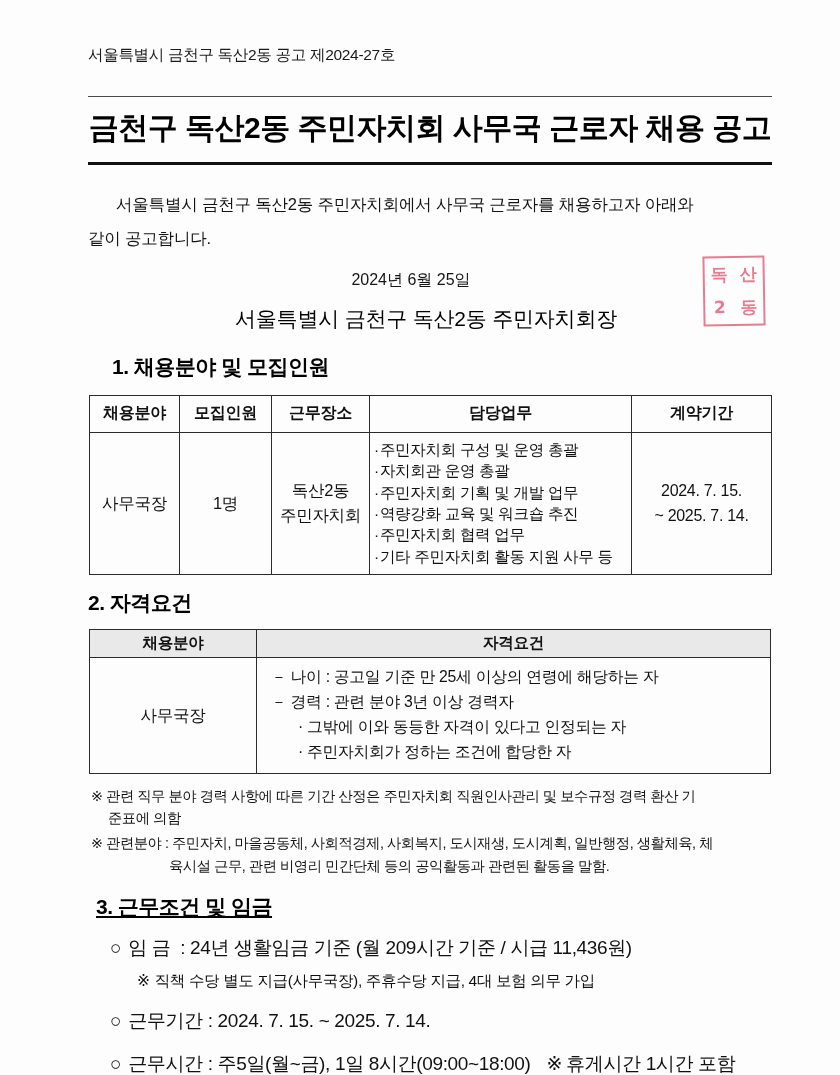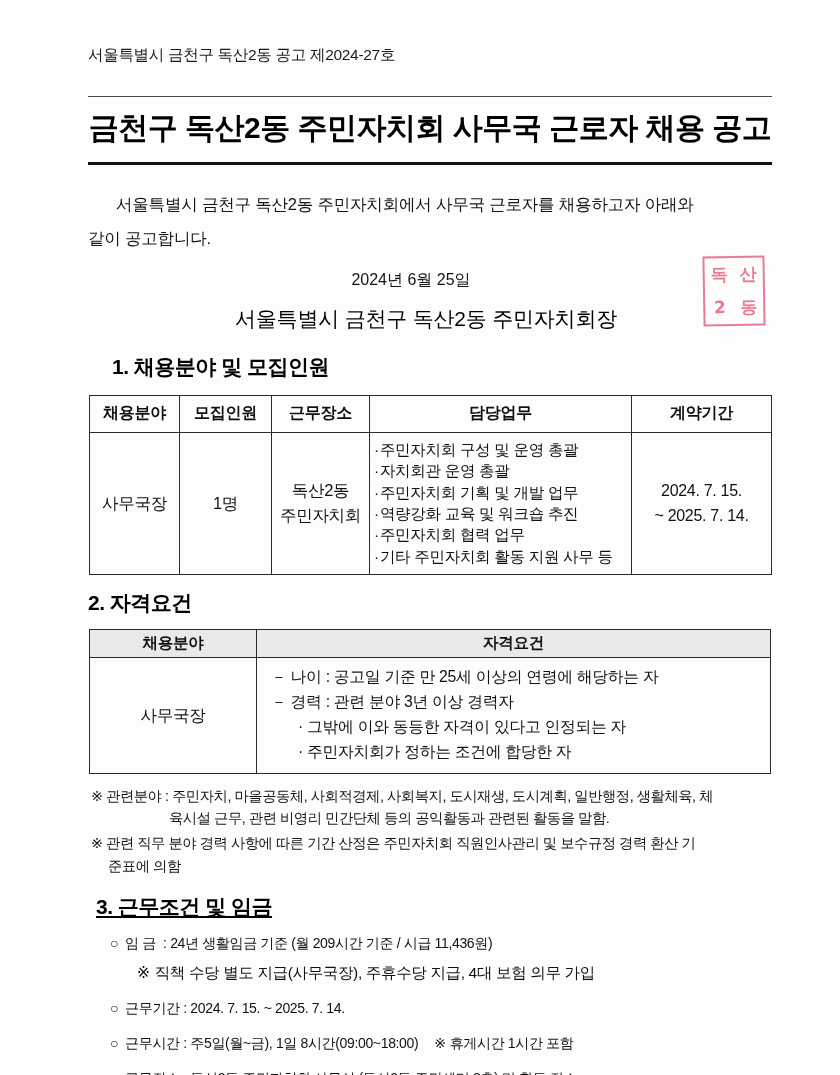--- a/index.html
+++ b/index.html
@@ -208,21 +208,21 @@
     color: #141414;
     margin-bottom: 3px;
   }
   .note .l { display: block; white-space: nowrap; }
   .note .l.i1 { padding-left: 17px; }
   .note .l.i2 { padding-left: 78px; }
 
   
   .cond-list { margin-top: 14px; margin-left: 22px; }
   .cond {
-    font-size: 14px;
+    font-size: 19px;
     letter-spacing: -0.35px;
     color: #111;
     margin-bottom: 17px;
     white-space: nowrap;
   }
   .cond .circ { margin-right: 7px; }
   .sub-note {
     font-size: 15.5px;
     letter-spacing: -0.35px;
     margin: -7px 0 16px 27px;
@@ -317,26 +317,26 @@
             <span class="q lvl1">경력 : 관련 분야 3년 이상 경력자</span>
             <span class="q lvl2">그밖에 이와 동등한 자격이 있다고 인정되는 자</span>
             <span class="q lvl2">주민자치회가 정하는 조건에 합당한 자</span>
           </td>
         </tr>
       </tbody>
     </table>
 
     <div class="notes">
       <div class="note">
+        <span class="l">※ 관련 직무 분야 경력 사항에 따른 기간 산정은 주민자치회 직원인사관리 및 보수규정 경력 환산 기</span>
+        <span class="l i1">준표에 의함</span>
+      </div>
+      <div class="note">
         <span class="l">※ 관련분야 : 주민자치, 마을공동체, 사회적경제, 사회복지, 도시재생, 도시계획, 일반행정, 생활체육, 체</span>
         <span class="l i2">육시설 근무, 관련 비영리 민간단체 등의 공익활동과 관련된 활동을 말함.</span>
-      </div>
-      <div class="note">
-        <span class="l">※ 관련 직무 분야 경력 사항에 따른 기간 산정은 주민자치회 직원인사관리 및 보수규정 경력 환산 기</span>
-        <span class="l i1">준표에 의함</span>
       </div>
     </div>
 
     <div class="sec-h h3">3. 근무조건 및 임금</div>
 
     <div class="cond-list">
 
       <div class="cond">
         <span class="circ">○</span><span>임      금</span>&nbsp;&nbsp;<span>: 24년 생활임금 기준 (월 209시간 기준 / 시급 11,436원)</span>
       </div>

